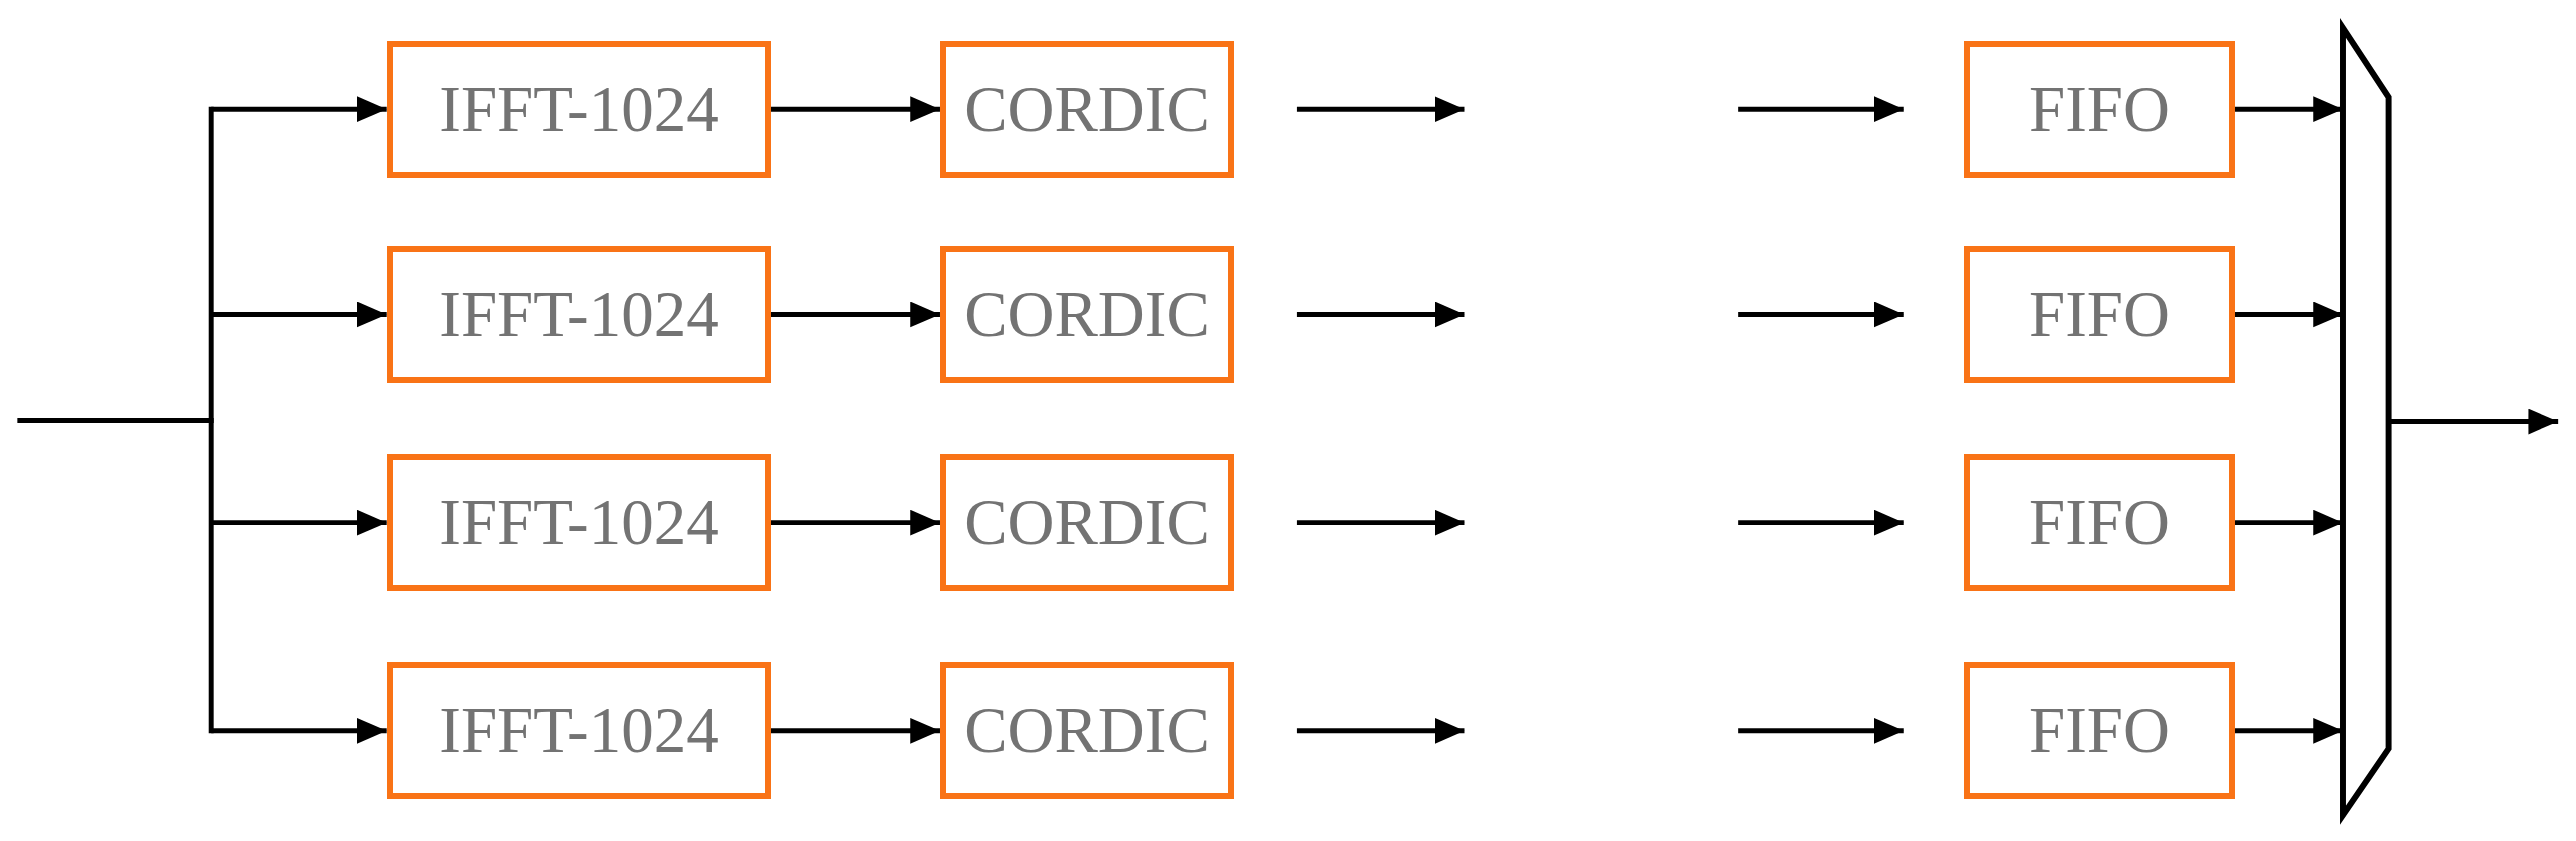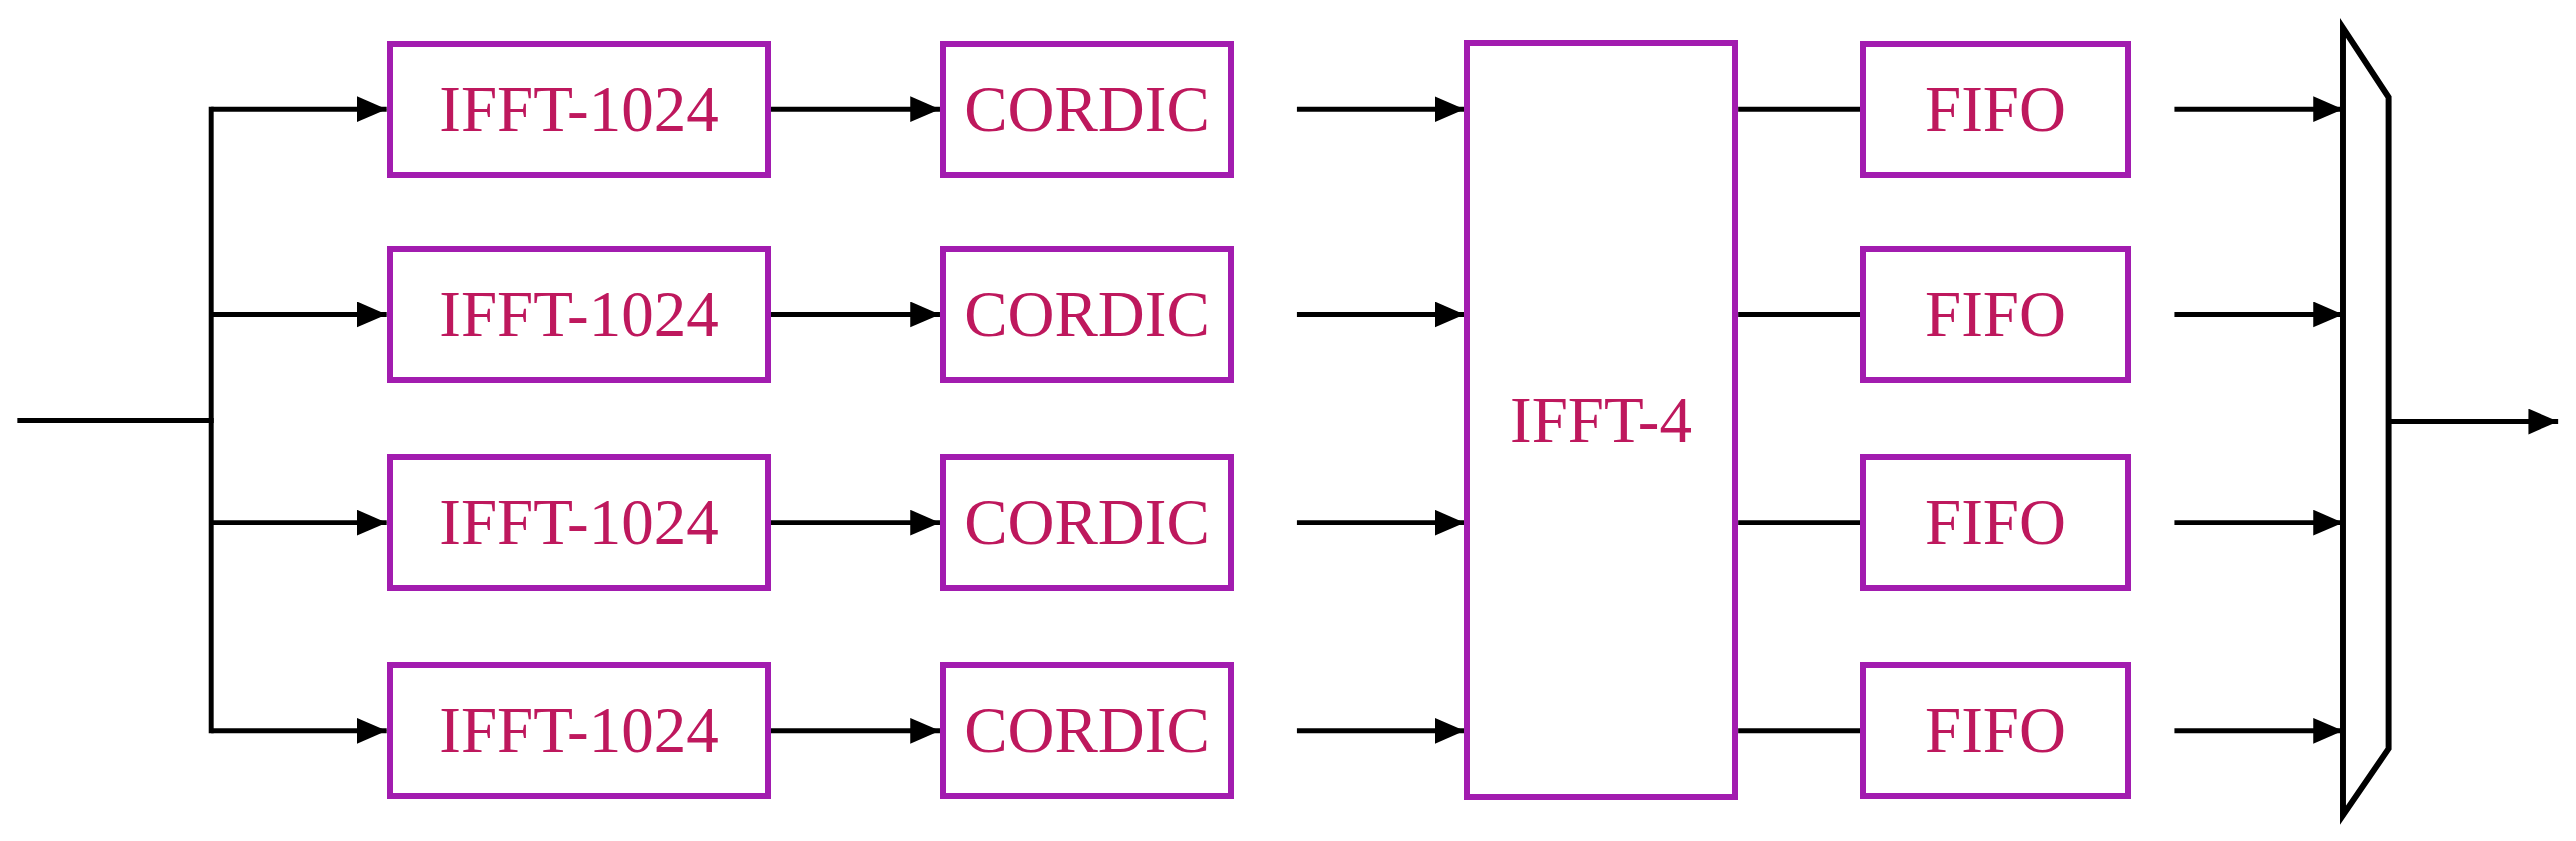--- a/index.html
+++ b/index.html
@@ -18,38 +18,38 @@
   .wiring {
     position: absolute;
     left: 0;
     top: 0;
     width: 2576px;
     height: 842px;
   }
   .box {
     position: absolute;
     box-sizing: border-box;
-    border: 6px solid #a21caf;
+    border: 6px solid #f97316;
     background: #ffffff;
-    color: #be185d;
+    color: #737373;
     display: flex;
     align-items: center;
     justify-content: center;
     font-size: 65px;
     line-height: 1;
     white-space: nowrap;
   }
   .row-box { height: 137px; }
   .r1 { top: 41px; }
   .r2 { top: 246px; }
   .r3 { top: 454px; }
   .r4 { top: 662px; }
   .ifft   { left: 387px;  width: 384px; }
   .cordic { left: 940px;  width: 294px; }
-  .fifo   { left: 1860px; width: 271px; }
+  .fifo   { left: 1964px; width: 271px; }
   .ifft4  {
     left: 1464px;
     top: 40px;
     width: 274px;
     height: 760px;
   }
 </style>
 </head>
 <body>
 
@@ -98,21 +98,20 @@
   <div class="box row-box ifft r1">IFFT-1024</div>
   <div class="box row-box ifft r2">IFFT-1024</div>
   <div class="box row-box ifft r3">IFFT-1024</div>
   <div class="box row-box ifft r4">IFFT-1024</div>
 
   <div class="box row-box cordic r1">CORDIC</div>
   <div class="box row-box cordic r2">CORDIC</div>
   <div class="box row-box cordic r3">CORDIC</div>
   <div class="box row-box cordic r4">CORDIC</div>
 
-  <div class="box ifft4">IFFT-4</div>
 
   <div class="box row-box fifo r1">FIFO</div>
   <div class="box row-box fifo r2">FIFO</div>
   <div class="box row-box fifo r3">FIFO</div>
   <div class="box row-box fifo r4">FIFO</div>
 
 </div>
 
 
 </body></html>

